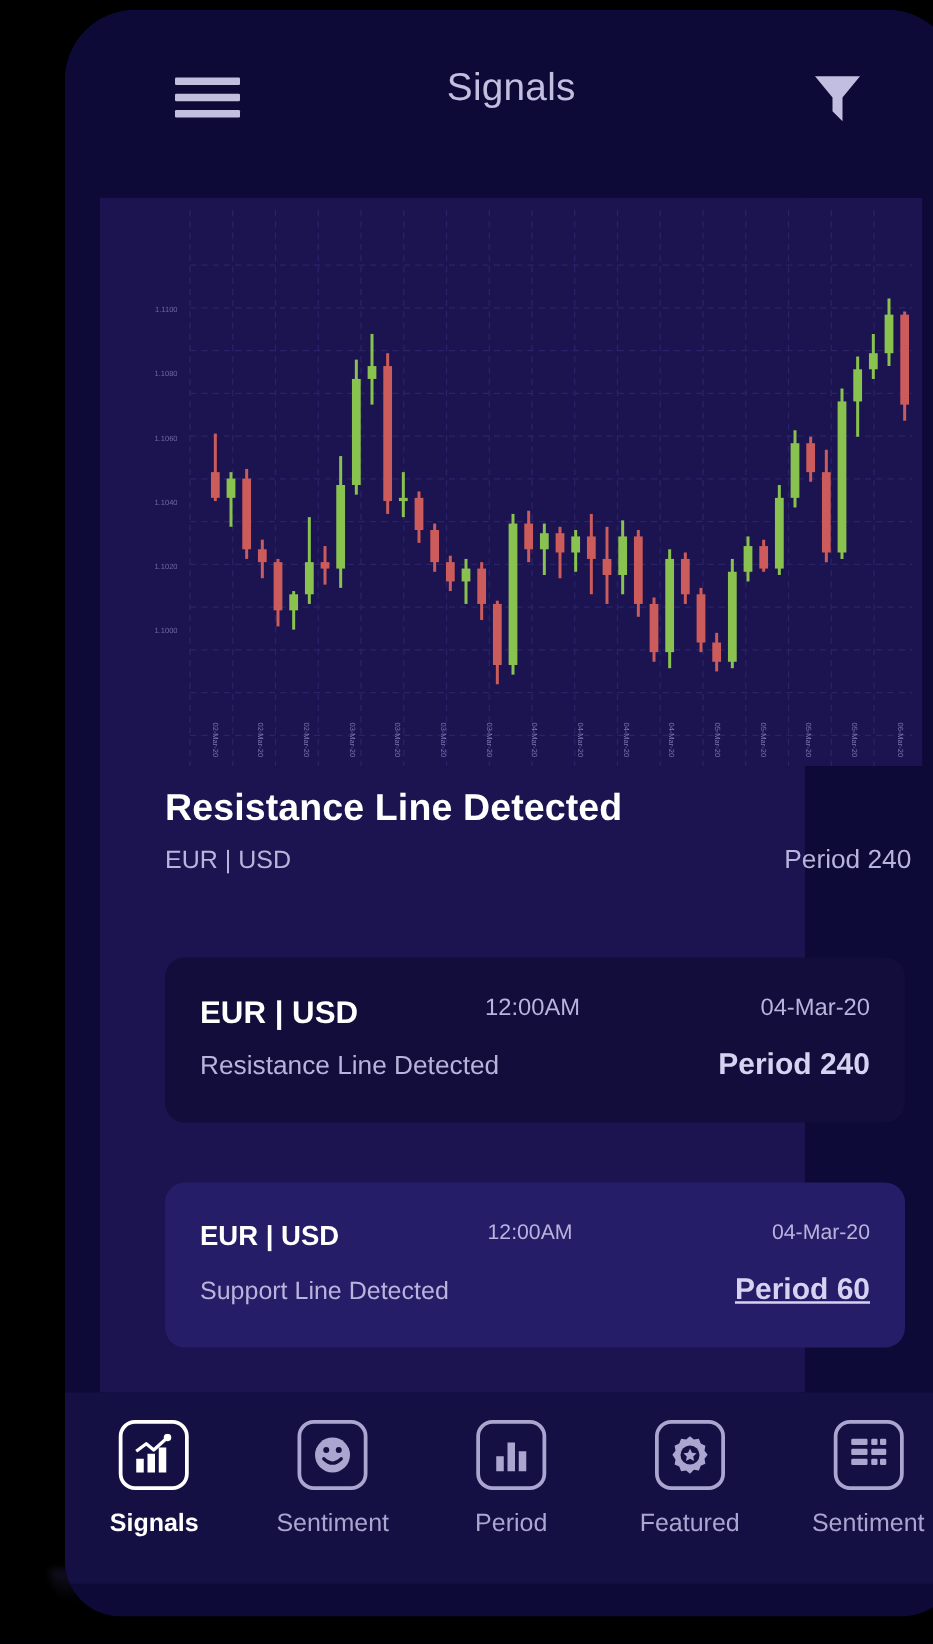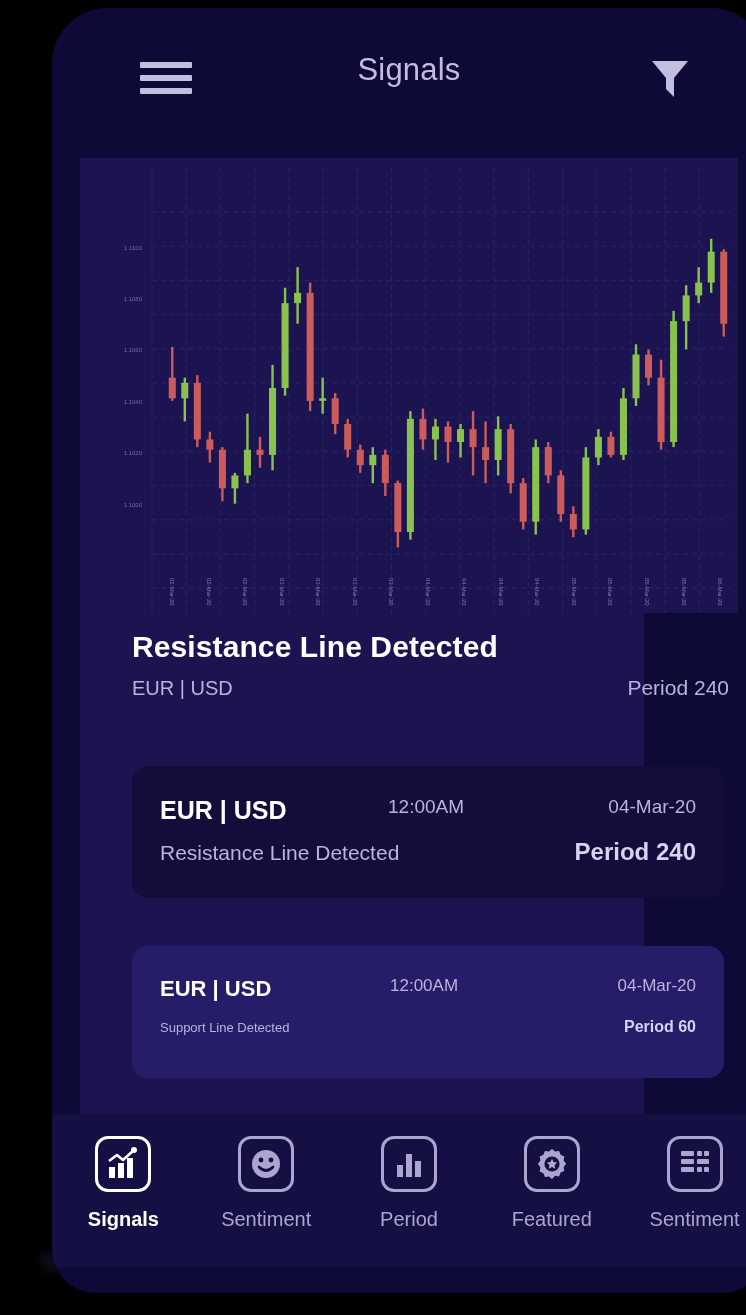--- a/index.html
+++ b/index.html
@@ -176,25 +176,25 @@
   .variant-light .card-date { font-size: 17px; }
 
   .card-row-bottom {
     display: flex;
     justify-content: space-between;
     align-items: baseline;
     margin-top: 8px;
   }
   .card-desc { color: #B9B4DC; }
   .variant-dark  .card-desc { font-size: 21px; }
-  .variant-light .card-desc { font-size: 13px; }
+  .variant-light .card-desc { font-size: 20px; }
 
   .card-period { font-weight: bold; color: #D6D2F2; }
   .variant-dark  .card-period { font-size: 24px; }
-  .variant-light .card-period { font-size: 16px; }
+  .variant-light .card-period { font-size: 24px; text-decoration: underline; }
 
   
   #bottom-nav {
     position: absolute;
     left: 0;
     bottom: 26px;
     width: 714px;
     height: 153px;
     background: #151044;
     display: flex;

